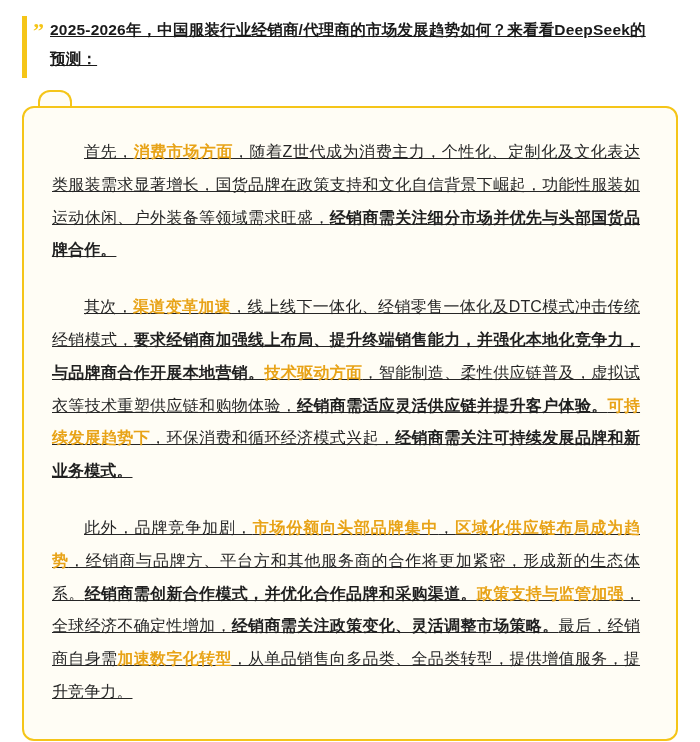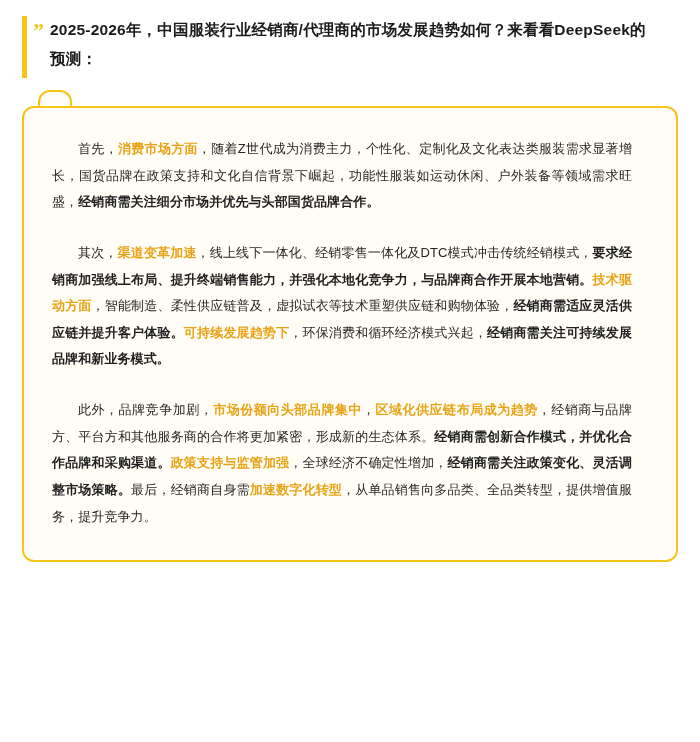--- a/index.html
+++ b/index.html
@@ -48,20 +48,21 @@
     font-family: "Liberation Serif", serif;
   }
   .header-text {
     font-size: 15.5px;
     font-weight: 700;
     line-height: 1.85;
     color: #1a1a1a;
     letter-spacing: 0.2px;
     padding-top: 2px;
     padding-right: 14px;
+    text-decoration: underline;
   }
 
   
   .bubble-wrap {
     position: relative;
     margin: 28px 22px 0 22px;
   }
   .bubble-tail {
     position: absolute;
     top: -16px;
@@ -86,27 +87,28 @@
   .bubble {
     border: 2px solid #f5c518;
     border-radius: 12px;
     background: #fffdf5;
     padding: 28px 28px 30px 28px;
     box-sizing: border-box;
     position: relative;
   }
 
   p.para {
-    margin: 0 16px 24px 0;
-    font-size: 13px;
+    margin: 0 8px 24px 0;
+    font-size: 16px;
     line-height: 2.05;
     text-indent: 2em;
     color: #262626;
     letter-spacing: 0.1px;
     text-align: justify;
+    text-decoration: underline;
   }
   p.para:last-child {
     margin-bottom: 0;
   }
   .hl {
     color: #e8a317;
     font-weight: 700;
   }
   .bold {
     font-weight: 700;

